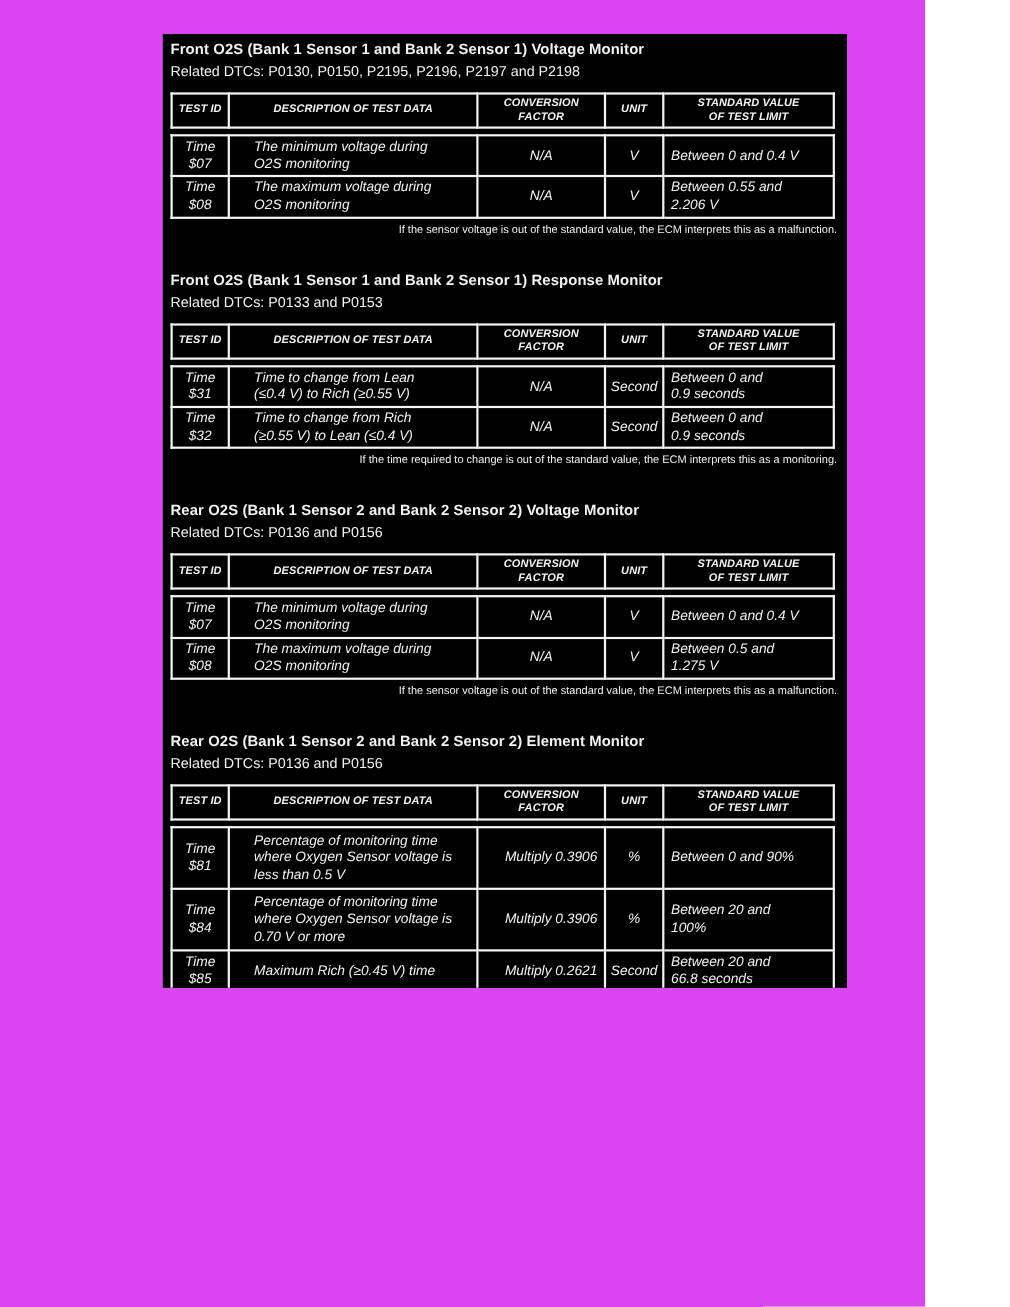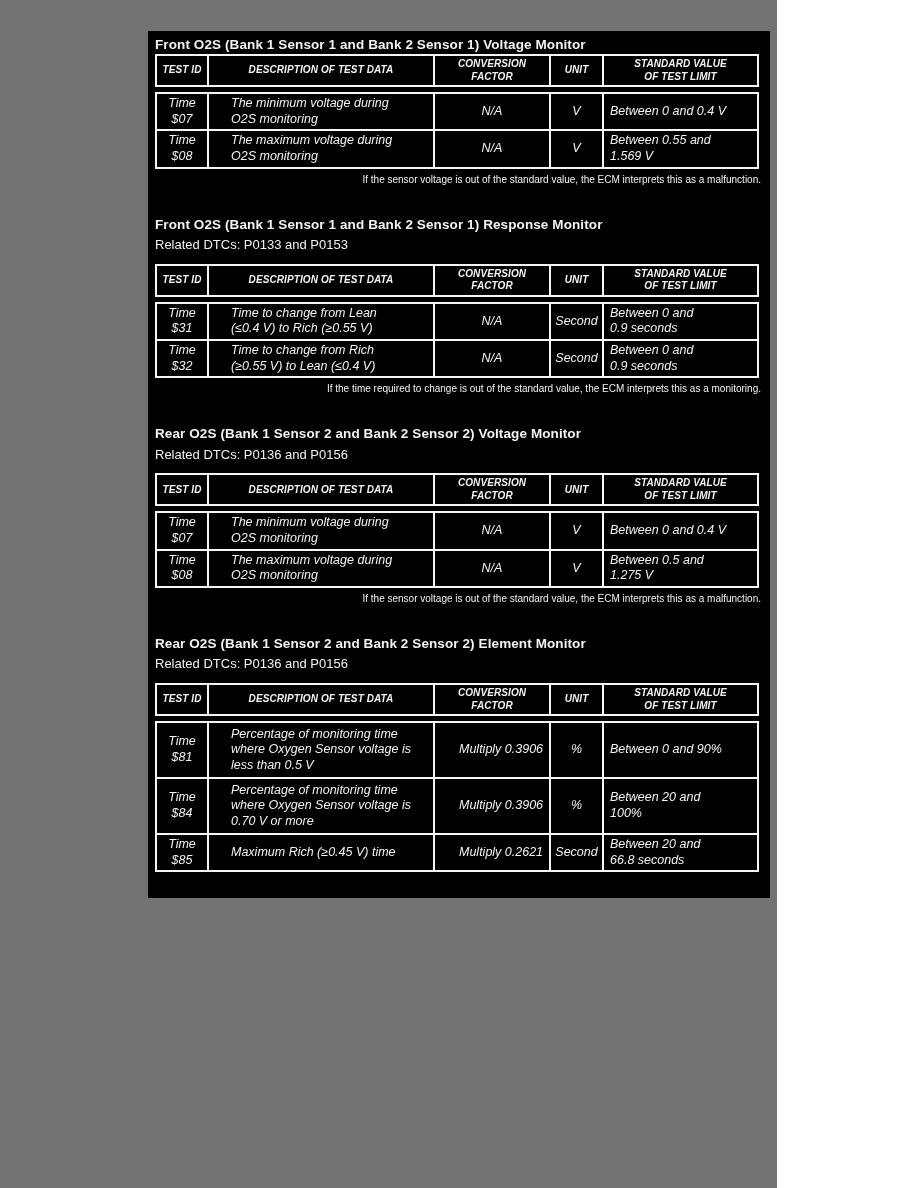--- a/index.html
+++ b/index.html
@@ -3,23 +3,23 @@
 <meta charset="utf-8">
 <style>
   html, body {
     margin: 0;
     padding: 0;
     background: #ffffff;
     font-family: "Liberation Sans", sans-serif;
   }
   .page {
     position: relative;
-    width: 777px;
+    width: 841px;
     height: 1188px;
-    background: #737373;
+    background: #d946ef;
     overflow: hidden;
   }
   .panel {
     position: absolute;
     left: 148px;
     top: 31px;
     width: 622px;
     height: 867px;
     box-sizing: border-box;
     background: #000000;
@@ -92,20 +92,21 @@
   }
 </style>
 </head>
 <body>
 
 <div class="page">
   <div class="panel">
 
     <div class="monitor-section">
       <h2 class="section-title">Front O2S (Bank 1 Sensor 1 and Bank 2 Sensor 1) Voltage Monitor</h2>
+      <p class="dtcs">Related DTCs: P0130, P0150, P2195, P2196, P2197 and P2198</p>
       <table class="hdr">
         <colgroup>
             <col class="c-tid">
             <col class="c-desc">
             <col class="c-conv">
             <col class="c-unit">
             <col class="c-std">
           </colgroup>
         <tbody>
             <tr>
@@ -138,21 +139,21 @@
           <td class="std">Between 0 and 0.4 V</td>
         </tr>
         <tr class="r2">
           <td class="tid">Time
 $08</td>
           <td class="desc">The maximum voltage during
 O2S monitoring</td>
           <td class="conv">N/A</td>
           <td class="unit">V</td>
           <td class="std">Between 0.55 and
-1.569 V</td>
+2.206 V</td>
         </tr>
       </tbody>
         </table>
       <p class="note">If the sensor voltage is out of the standard value, the ECM interprets this as a malfunction.</p>
     </div>
 
     <div class="monitor-section">
       <h2 class="section-title">Front O2S (Bank 1 Sensor 1 and Bank 2 Sensor 1) Response Monitor</h2>
       <p class="dtcs">Related DTCs: P0133 and P0153</p>
       <table class="hdr">

